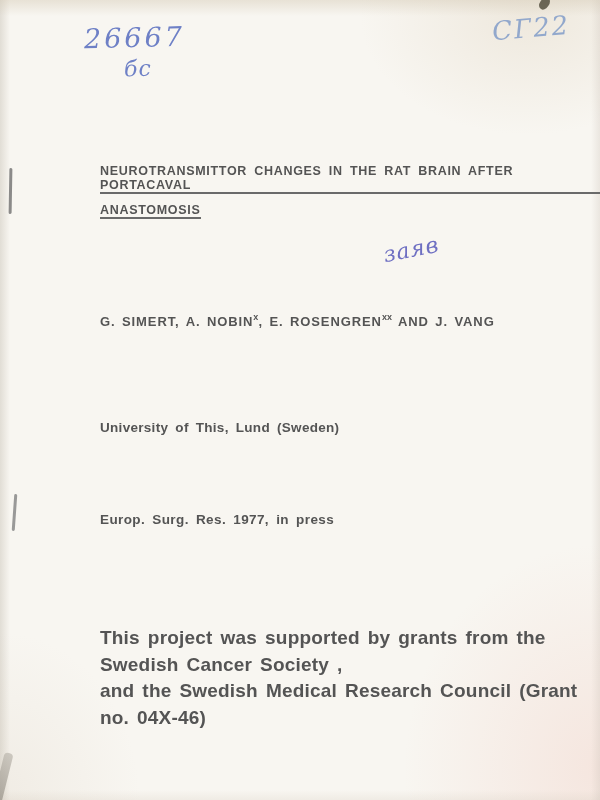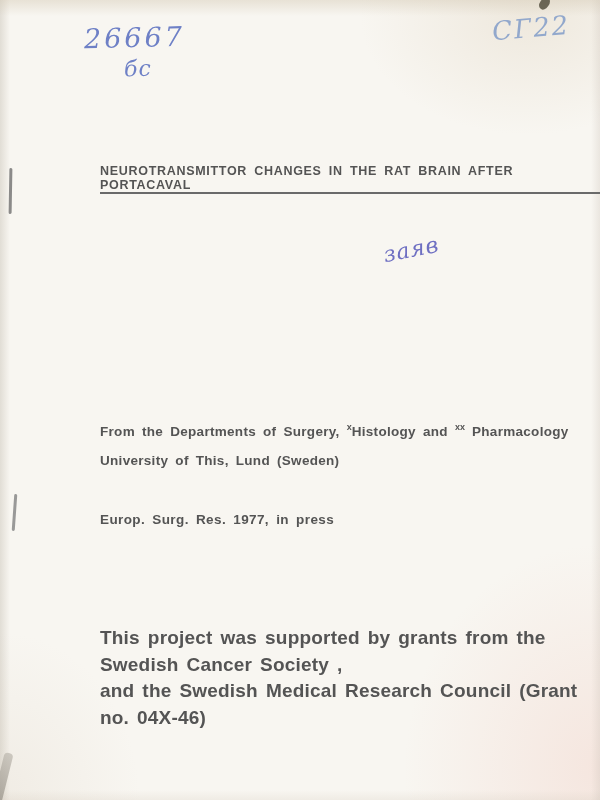--- a/index.html
+++ b/index.html
@@ -68,25 +68,26 @@
 
   <div id="texture"></div>
 
   <div class="hw" id="hw-accession-number">26667</div>
   <div class="hw" id="hw-accession-suffix">бс</div>
   <div class="hw" id="hw-code">СГ22</div>
   <div class="hw" id="hw-note">заяв</div>
 
   <h1 class="tw" id="title" style="margin:0; font-weight:bold;">
     <span class="title-line">NEUROTRANSMITTOR CHANGES IN THE RAT BRAIN AFTER PORTACAVAL</span>
+    <span class="title-line">ANASTOMOSIS</span>
   </h1>
 
+  <div class="tw" id="authors"><span>G. SIMERT, A. NOBIN</span><sup>x</sup><span>, E. ROSENGREN</span><sup>xx</sup><span> AND J. VANG</span></div>
 
   <div class="tw" id="affiliation">
-    <div><span>From the Departments of Surgery, </span><sup>x</sup><span>Histology and </span><sup>xx</sup><span> Pharmacology</span></div>
     <div>University of This, Lund (Sweden)</div>
   </div>
 
   <div class="tw" id="journal-ref">Europ. Surg. Res. 1977, in press</div>
 
   <div class="tw" id="funding">
     <div>This project was supported by grants from the Swedish Cancer Society ,</div>
     <div>and the Swedish Medical Research Council (Grant no. 04X-46)</div>
   </div>
 

